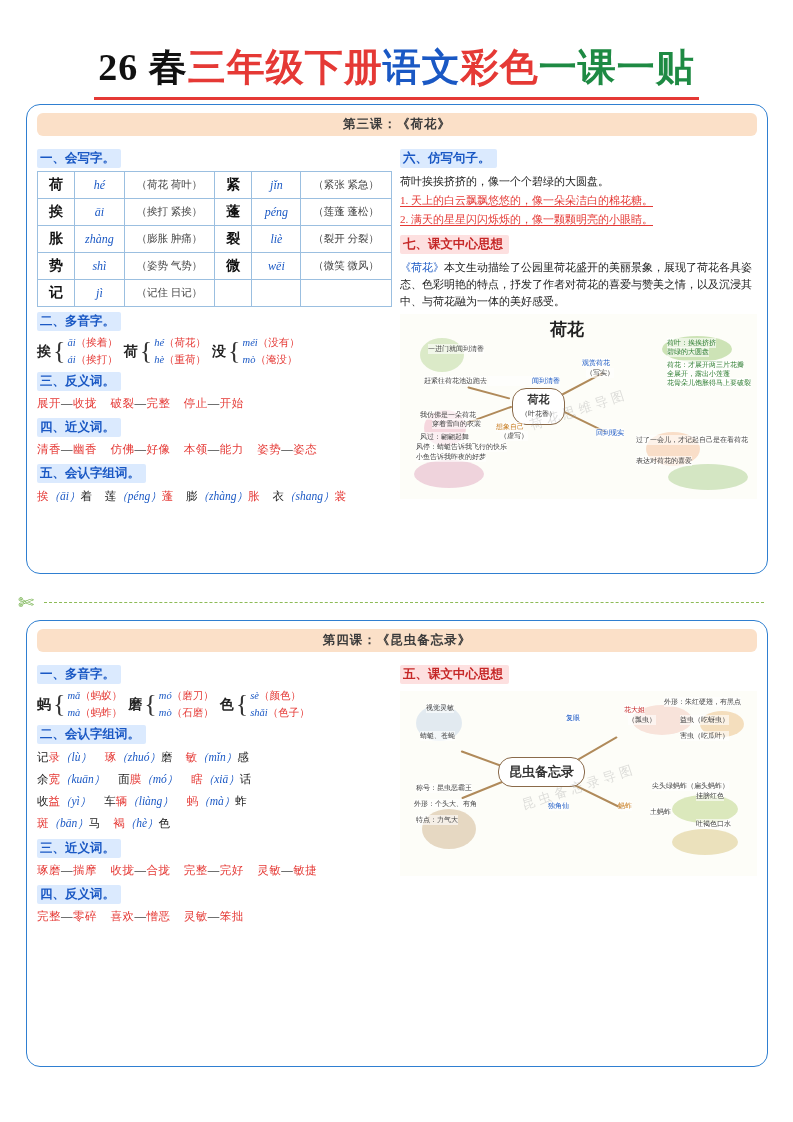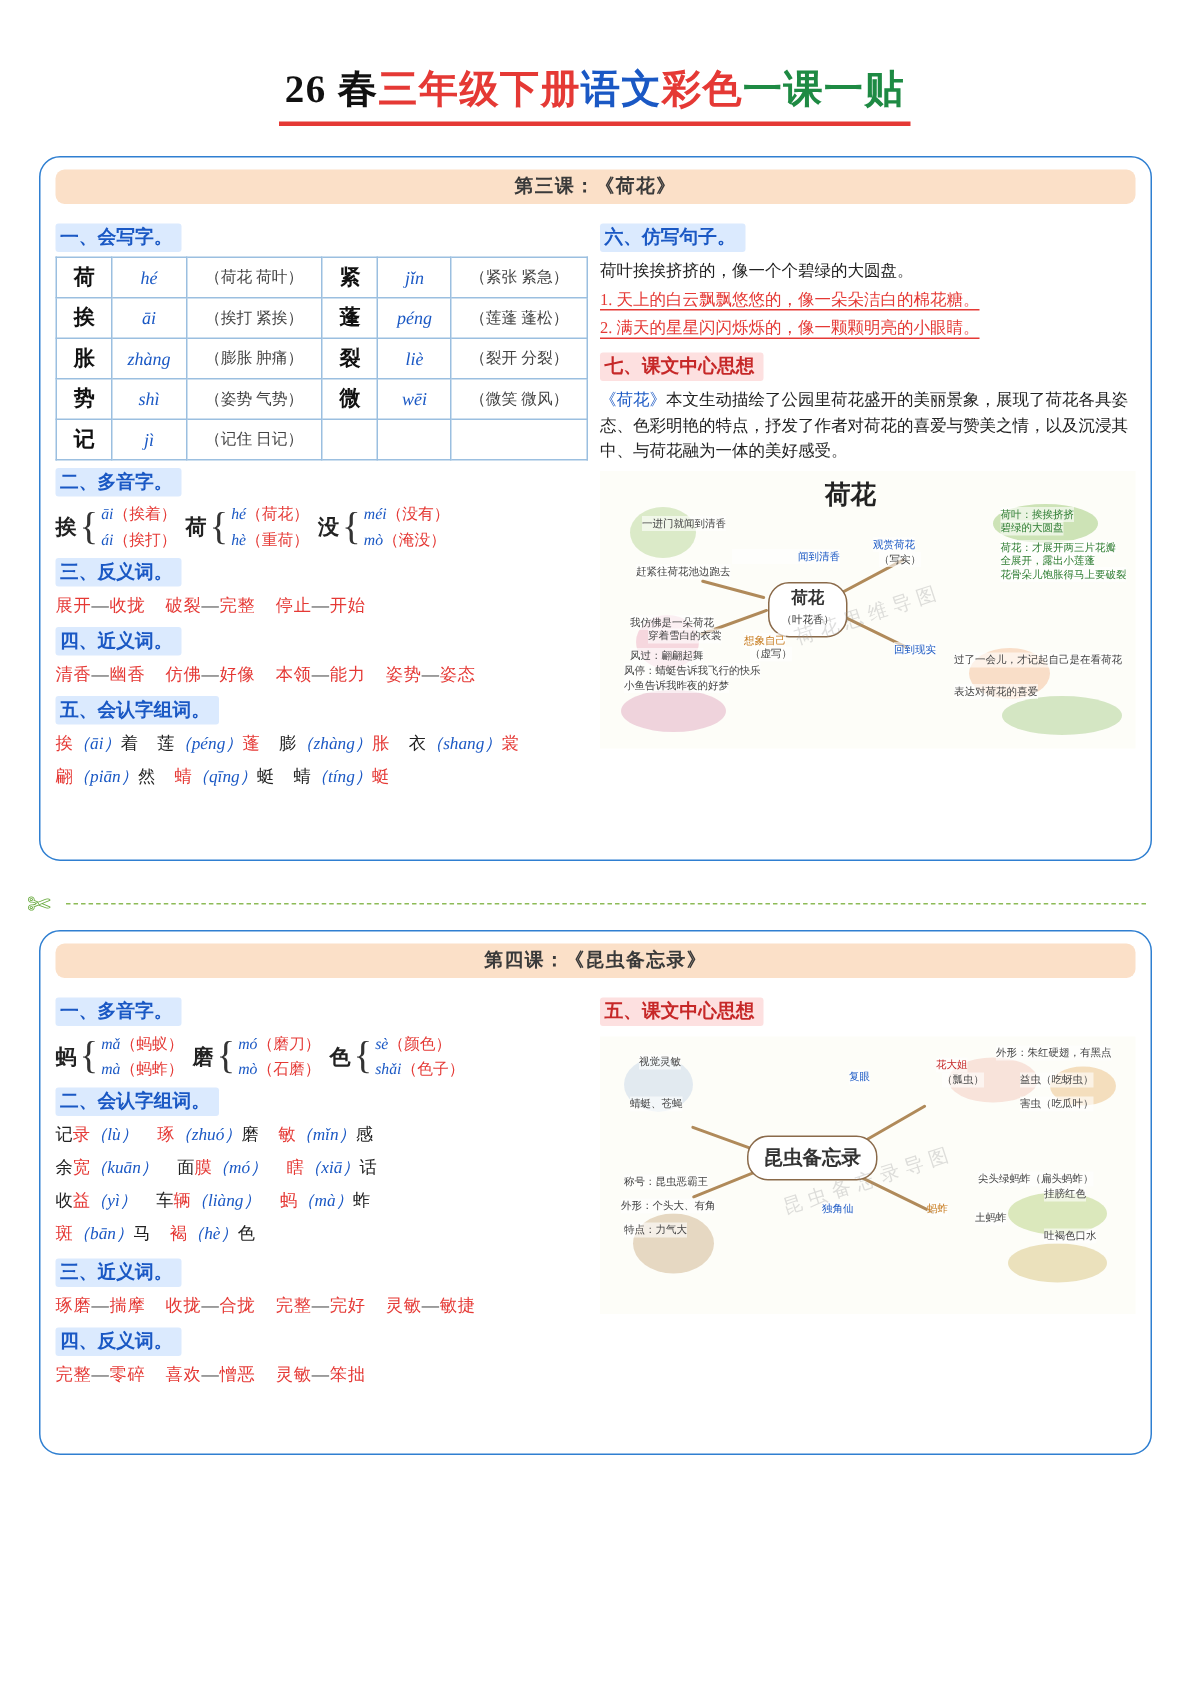--- a/index.html
+++ b/index.html
@@ -13,21 +13,21 @@
   }
   .page{position:relative;width:793px;height:1122px;}
 
   
   .title-wrap{
     text-align:center;
     padding-top:42px;
   }
   .main-title{
     display:inline-block;
-    font-size:26px;
+    font-size:38px;
     font-weight:bold;
     letter-spacing:1px;
     font-family:"Liberation Serif", serif;
     border-bottom:3px solid #e53935;
     padding:0 4px 4px 4px;
     white-space:nowrap;
   }
   .t-black{color:#111;}
   .t-red{color:#e53935;}
   .t-blue{color:#1a58c4;}
@@ -35,21 +35,21 @@
 
   
   .card{
     position:absolute;
     border:1.6px solid #2f7fd1;
     border-radius:14px;
     background:#fff;
     box-sizing:border-box;
   }
   #card1{left:26px;top:104px;width:742px;height:470px;}
-  #card2{left:26px;top:620px;width:742px;height:350px;}
+  #card2{left:26px;top:620px;width:742px;height:447px;}
 
   .card-header{
     margin:8px 10px 4px 10px;
     background:#fbe0c8;
     border-radius:6px;
     text-align:center;
     font-size:12.5px;
     font-weight:bold;
     color:#3a3a3a;
     padding:3px 0;
@@ -270,25 +270,20 @@
         </div>
 
         <div class="sec-h">五、会认字组词。</div>
         <div class="renzi">
           <div>
             <span class="line-sp"><span class="rd">挨</span><span class="py">（āi）</span><span>着</span></span>
             <span class="line-sp"><span>莲</span><span class="py">（péng）</span><span class="rd">蓬</span></span>
             <span class="line-sp"><span>膨</span><span class="py">（zhàng）</span><span class="rd">胀</span></span>
             <span class="line-sp"><span>衣</span><span class="py">（shang）</span><span class="rd">裳</span></span>
           </div>
-          <div>
-            <span class="line-sp"><span class="rd">翩</span><span class="py">（piān）</span><span>然</span></span>
-            <span class="line-sp"><span class="rd">蜻</span><span class="py">（qīng）</span><span>蜓</span></span>
-            <span class="line-sp"><span>蜻</span><span class="py">（tíng）</span><span class="rd">蜓</span></span>
-          </div>
         </div>
       </div>
 
       <div class="col col-right">
         <div class="sec-h">六、仿写句子。</div>
         <div class="para">荷叶挨挨挤挤的，像一个个碧绿的大圆盘。</div>
         <div class="para">
           <span class="rd underline-red">1. 天上的白云飘飘悠悠的，像一朵朵洁白的棉花糖。</span>
         </div>
         <div class="para">
@@ -314,21 +309,21 @@
           <div class="mm-branch" style="left:150px;top:86px;width:60px;transform:rotate(-28deg);"></div>
           <div class="mm-branch" style="left:150px;top:90px;width:62px;transform:rotate(26deg);"></div>
           <div class="mm-branch" style="left:110px;top:84px;width:44px;transform:rotate(195deg);"></div>
           <div class="mm-branch" style="left:112px;top:92px;width:48px;transform:rotate(160deg);"></div>
 
           <div class="mm-center" style="left:112px;top:74px;">
             <span>荷花</span><br>
             <span style="font-size:7px;font-weight:normal;">（叶花香）</span>
           </div>
 
-          <div class="mm-node b" style="left:88px;top:52px;padding-left:44px;">闻到清香</div>
+          <div class="mm-node b" style="left:88px;top:62px;padding-left:44px;">闻到清香</div>
           <div class="mm-node" style="left:28px;top:30px;">一进门就闻到清香</div>
           <div class="mm-node" style="left:24px;top:62px;">赶紧往荷花池边跑去</div>
           <div class="mm-node b" style="left:182px;top:44px;">观赏荷花</div>
           <div class="mm-node" style="left:186px;top:54px;">（写实）</div>
           <div class="mm-node g" style="left:244px;top:24px;">荷叶：挨挨挤挤</div>
           <div class="mm-node g" style="left:244px;top:33px;">碧绿的大圆盘</div>
           <div class="mm-node g" style="left:244px;top:46px;">荷花：才展开两三片花瓣</div>
           <div class="mm-node g" style="left:244px;top:55px;">全展开，露出小莲蓬</div>
           <div class="mm-node g" style="left:244px;top:64px;">花骨朵儿饱胀得马上要破裂</div>
           <div class="mm-node o" style="left:96px;top:108px;">想象自己</div>

